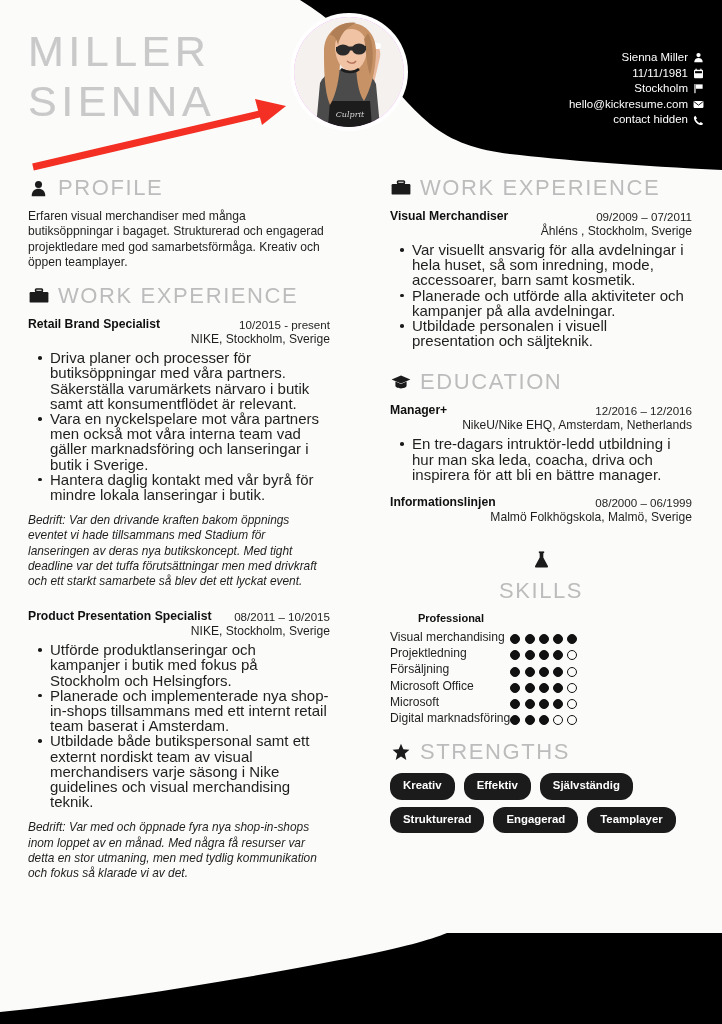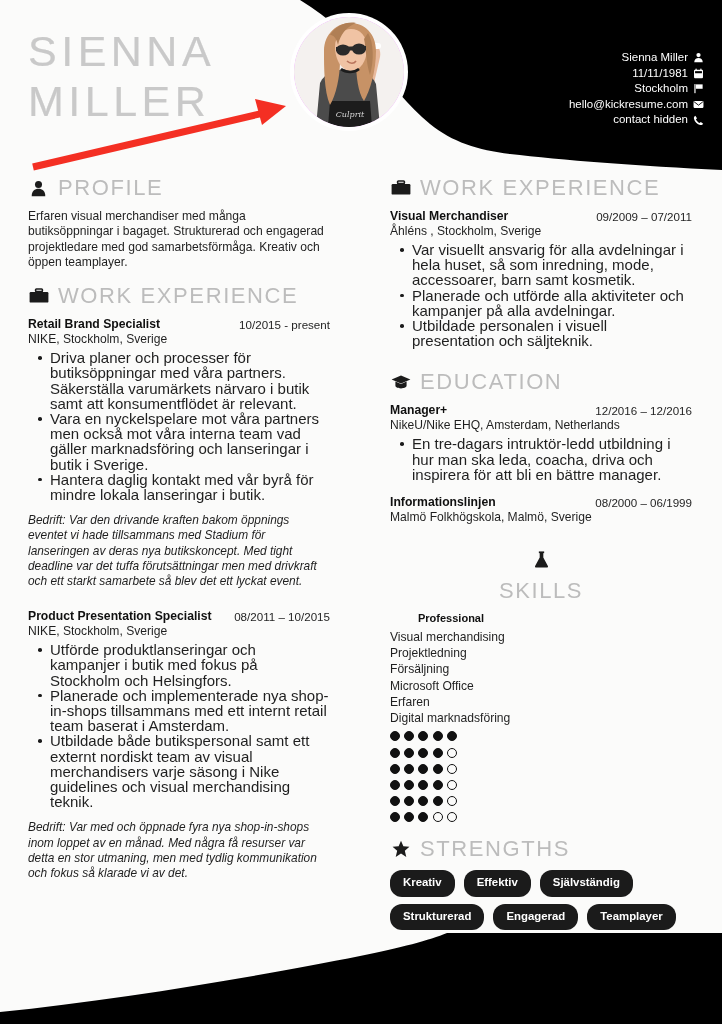--- a/index.html
+++ b/index.html
@@ -168,20 +168,21 @@
     color: #1f1f1f;
     white-space: nowrap;
     flex: 0 0 auto;
     padding-top: 0px;
   }
   .entry-sub {
     font-size: 12.1px;
     line-height: 15px;
     color: #1f1f1f;
     margin-bottom: 3px;
+    text-align: right;
   }
 
   ul.bullets {
     list-style: none;
     margin: 0 0 0 2px;
     padding: 0;
   }
   ul.bullets li {
     position: relative;
     padding-left: 20px;
@@ -214,21 +215,20 @@
     font-size: 11px;
     font-weight: bold;
     color: #101010;
     margin-bottom: 5px;
     margin-left: 28px;
   }
   .skills-grid {
     display: flex;
     justify-content: flex-start;
     align-items: flex-start;
-    flex-direction: column;
   }
   .skill-names {
     font-size: 12.1px;
     line-height: 16.2px;
     color: #1f1f1f;
   }
   .skill-dots { padding-top: 2px; }
   .dot-row {
     display: flex;
     gap: 4.2px;
@@ -274,22 +274,22 @@
              C 452 142 478 150 510 154
              C 560 160 640 166 722 170 Z"></path>
 
     <path fill="#000000" d="M 0 1024 L 0 1012
              C 120 1000 260 976 360 956
              C 400 948 430 940 447 933
              L 722 933 L 722 1024 Z"></path>
   </svg>
 
   <div class="name-block">
+    <div class="name-line">MILLER</div>
     <div class="name-line">SIENNA</div>
-    <div class="name-line">MILLER</div>
   </div>
 
   <div class="photo-wrap">
     <div class="photo">
       <svg viewBox="0 0 110 110" width="110" height="110">
         <defs>
           <clipPath id="pc">
               <circle cx="55" cy="55" r="55"></circle>
             </clipPath>
         </defs>
@@ -504,21 +504,21 @@
       <span class="sec-title">SKILLS</span>
     </div>
     <div class="skills-sub">Professional</div>
 
     <div class="skills-grid">
       <div class="skill-names">
         <div>Visual merchandising</div>
         <div>Projektledning</div>
         <div>Försäljning</div>
         <div>Microsoft Office</div>
-        <div>Erfaren</div>
+        <div>Microsoft</div>
         <div>Digital marknadsföring</div>
       </div>
       <div class="skill-dots" id="skill-dots">
           <div class="dot-row">
             <span class="dot"></span>
             <span class="dot"></span>
             <span class="dot"></span>
             <span class="dot"></span>
             <span class="dot"></span>
           </div>

